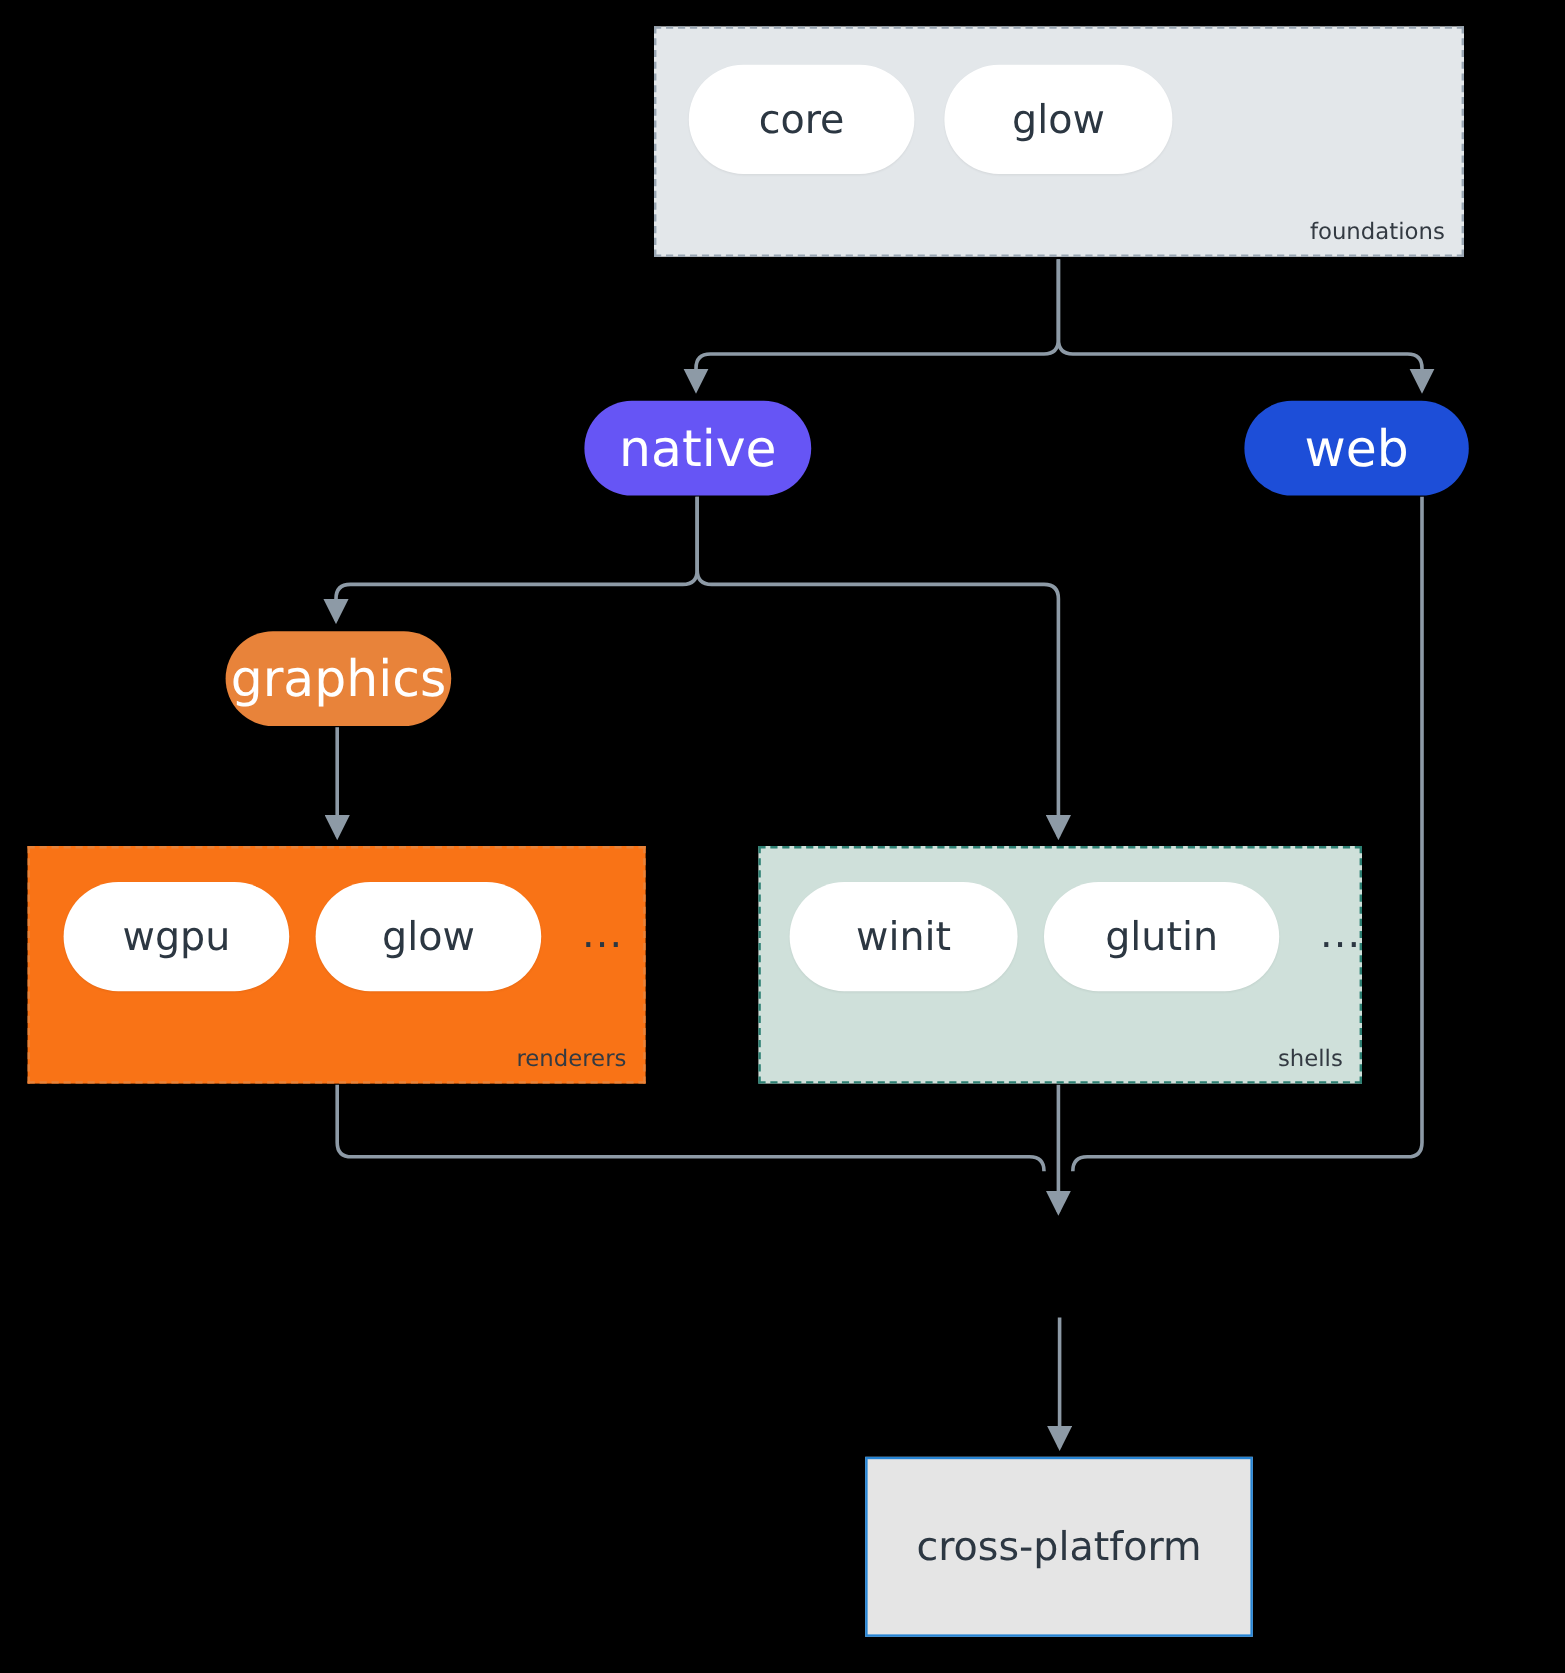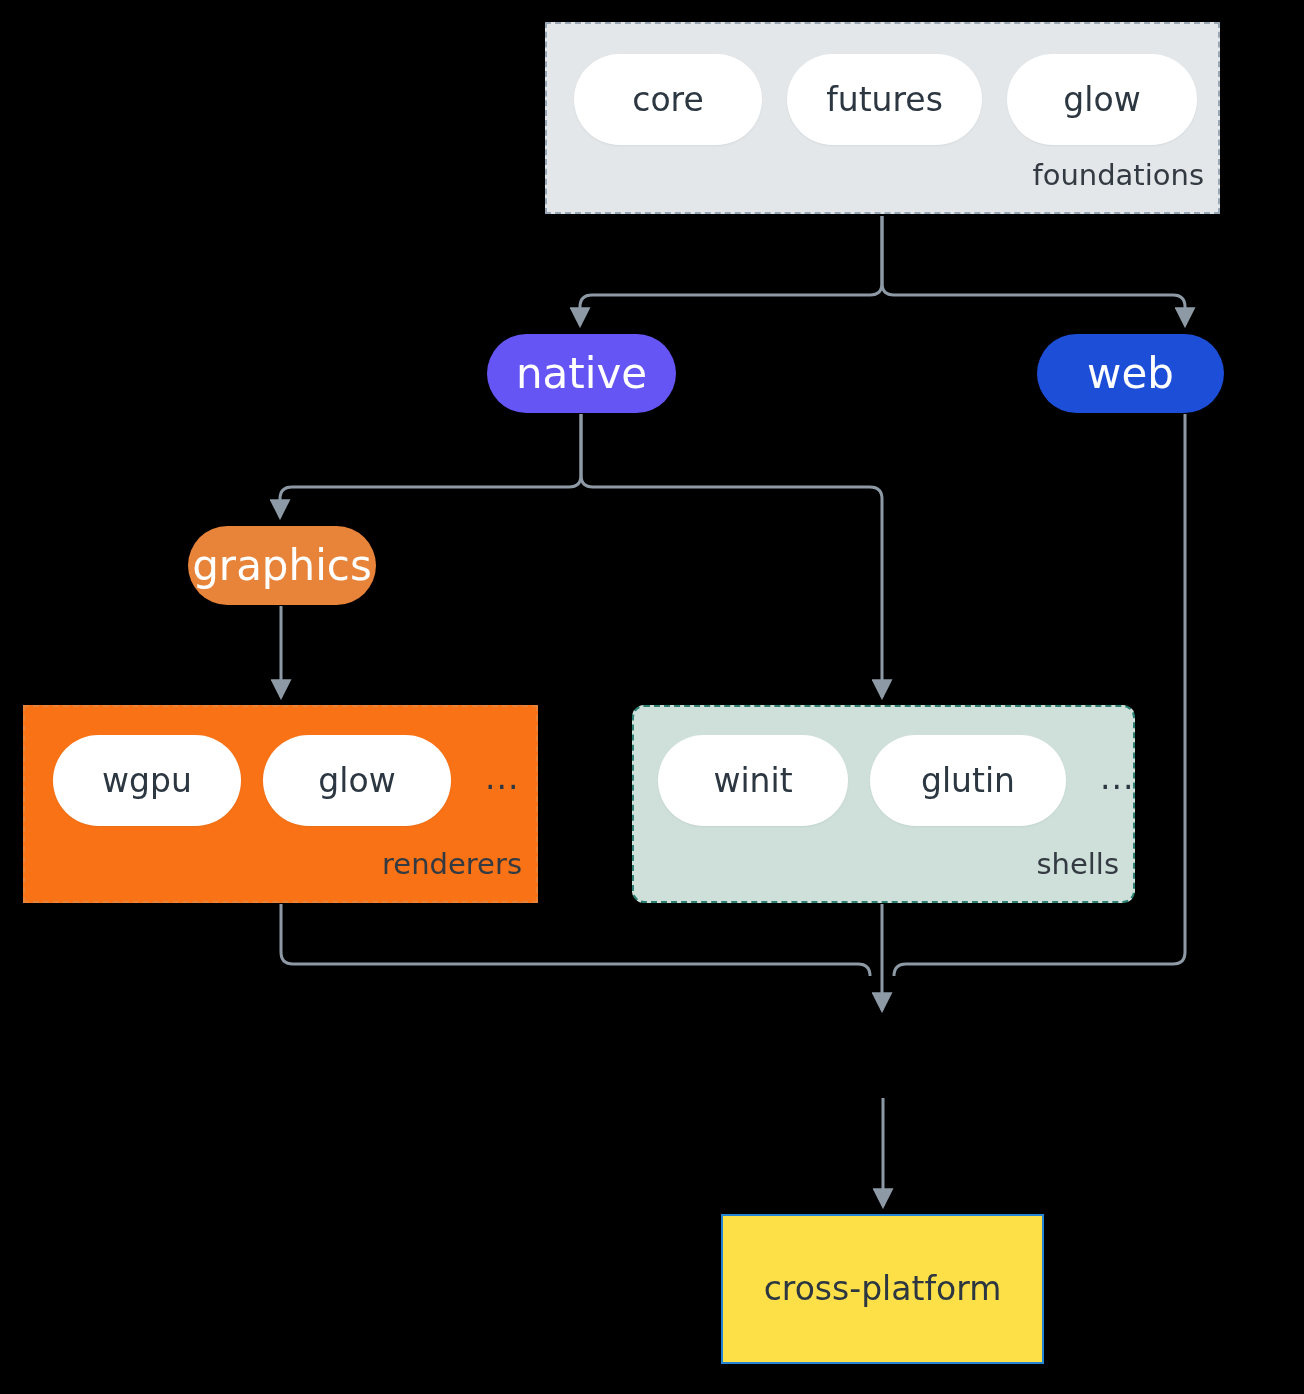--- a/index.html
+++ b/index.html
@@ -27,22 +27,22 @@
   
   .cluster {
     position: absolute;
     box-sizing: border-box;
     border-style: dashed;
     border-width: 2px;
   }
   .cluster-label {
     position: absolute;
     right: 14px;
-    bottom: 20px;
-    font-size: 29px;
+    bottom: 8px;
+    font-size: 19px;
     color: #333a42;
     white-space: nowrap;
   }
   .cluster-items {
     position: absolute;
     left: 0;
     top: 0;
     display: flex;
     align-items: center;
   }
@@ -75,21 +75,20 @@
     gap: 22px;
   }
 
   #cluster-shells {
     left: 632px;
     top: 705px;
     width: 503px;
     height: 198px;
     background: #cfe0da;
     border-color: #2e8073;
-    border-radius: 12px;
   }
   #cluster-shells .cluster-items {
     left: 24px;
     top: 28px;
     gap: 22px;
   }
 
   
   .leaf {
     display: flex;
@@ -156,21 +155,21 @@
     background: #2684d4;
   }
 
   
   #node-application {
     position: absolute;
     left: 721px;
     top: 1214px;
     width: 323px;
     height: 150px;
-    background: #fde047;
+    background: #e5e5e5;
     border: 2px solid #2684d4;
     box-sizing: border-box;
     display: flex;
     align-items: center;
     justify-content: center;
     color: #2c3742;
     font-size: 33px;
     line-height: 1.32;
     text-align: center;
   }
@@ -202,21 +201,20 @@
 
       <path d="M 1185 414 L 1185 952 Q 1185 964 1173 964 L 906 964 Q 894 964 894 976"></path>
 
       <path d="M 883 1098 L 883 1206" marker-end="url(#arrow)"></path>
     </g>
   </svg>
 
   <div id="cluster-foundations" class="cluster">
     <div class="cluster-items">
       <div class="leaf w188">core</div>
-      <div class="leaf w195">futures</div>
       <div class="leaf w190">glow</div>
     </div>
     <div class="cluster-label">foundations</div>
   </div>
 
   <div id="cluster-renderers" class="cluster">
     <div class="cluster-items">
       <div class="leaf w188">wgpu</div>
       <div class="leaf w188">glow</div>
       <div class="ellipsis">...</div>

